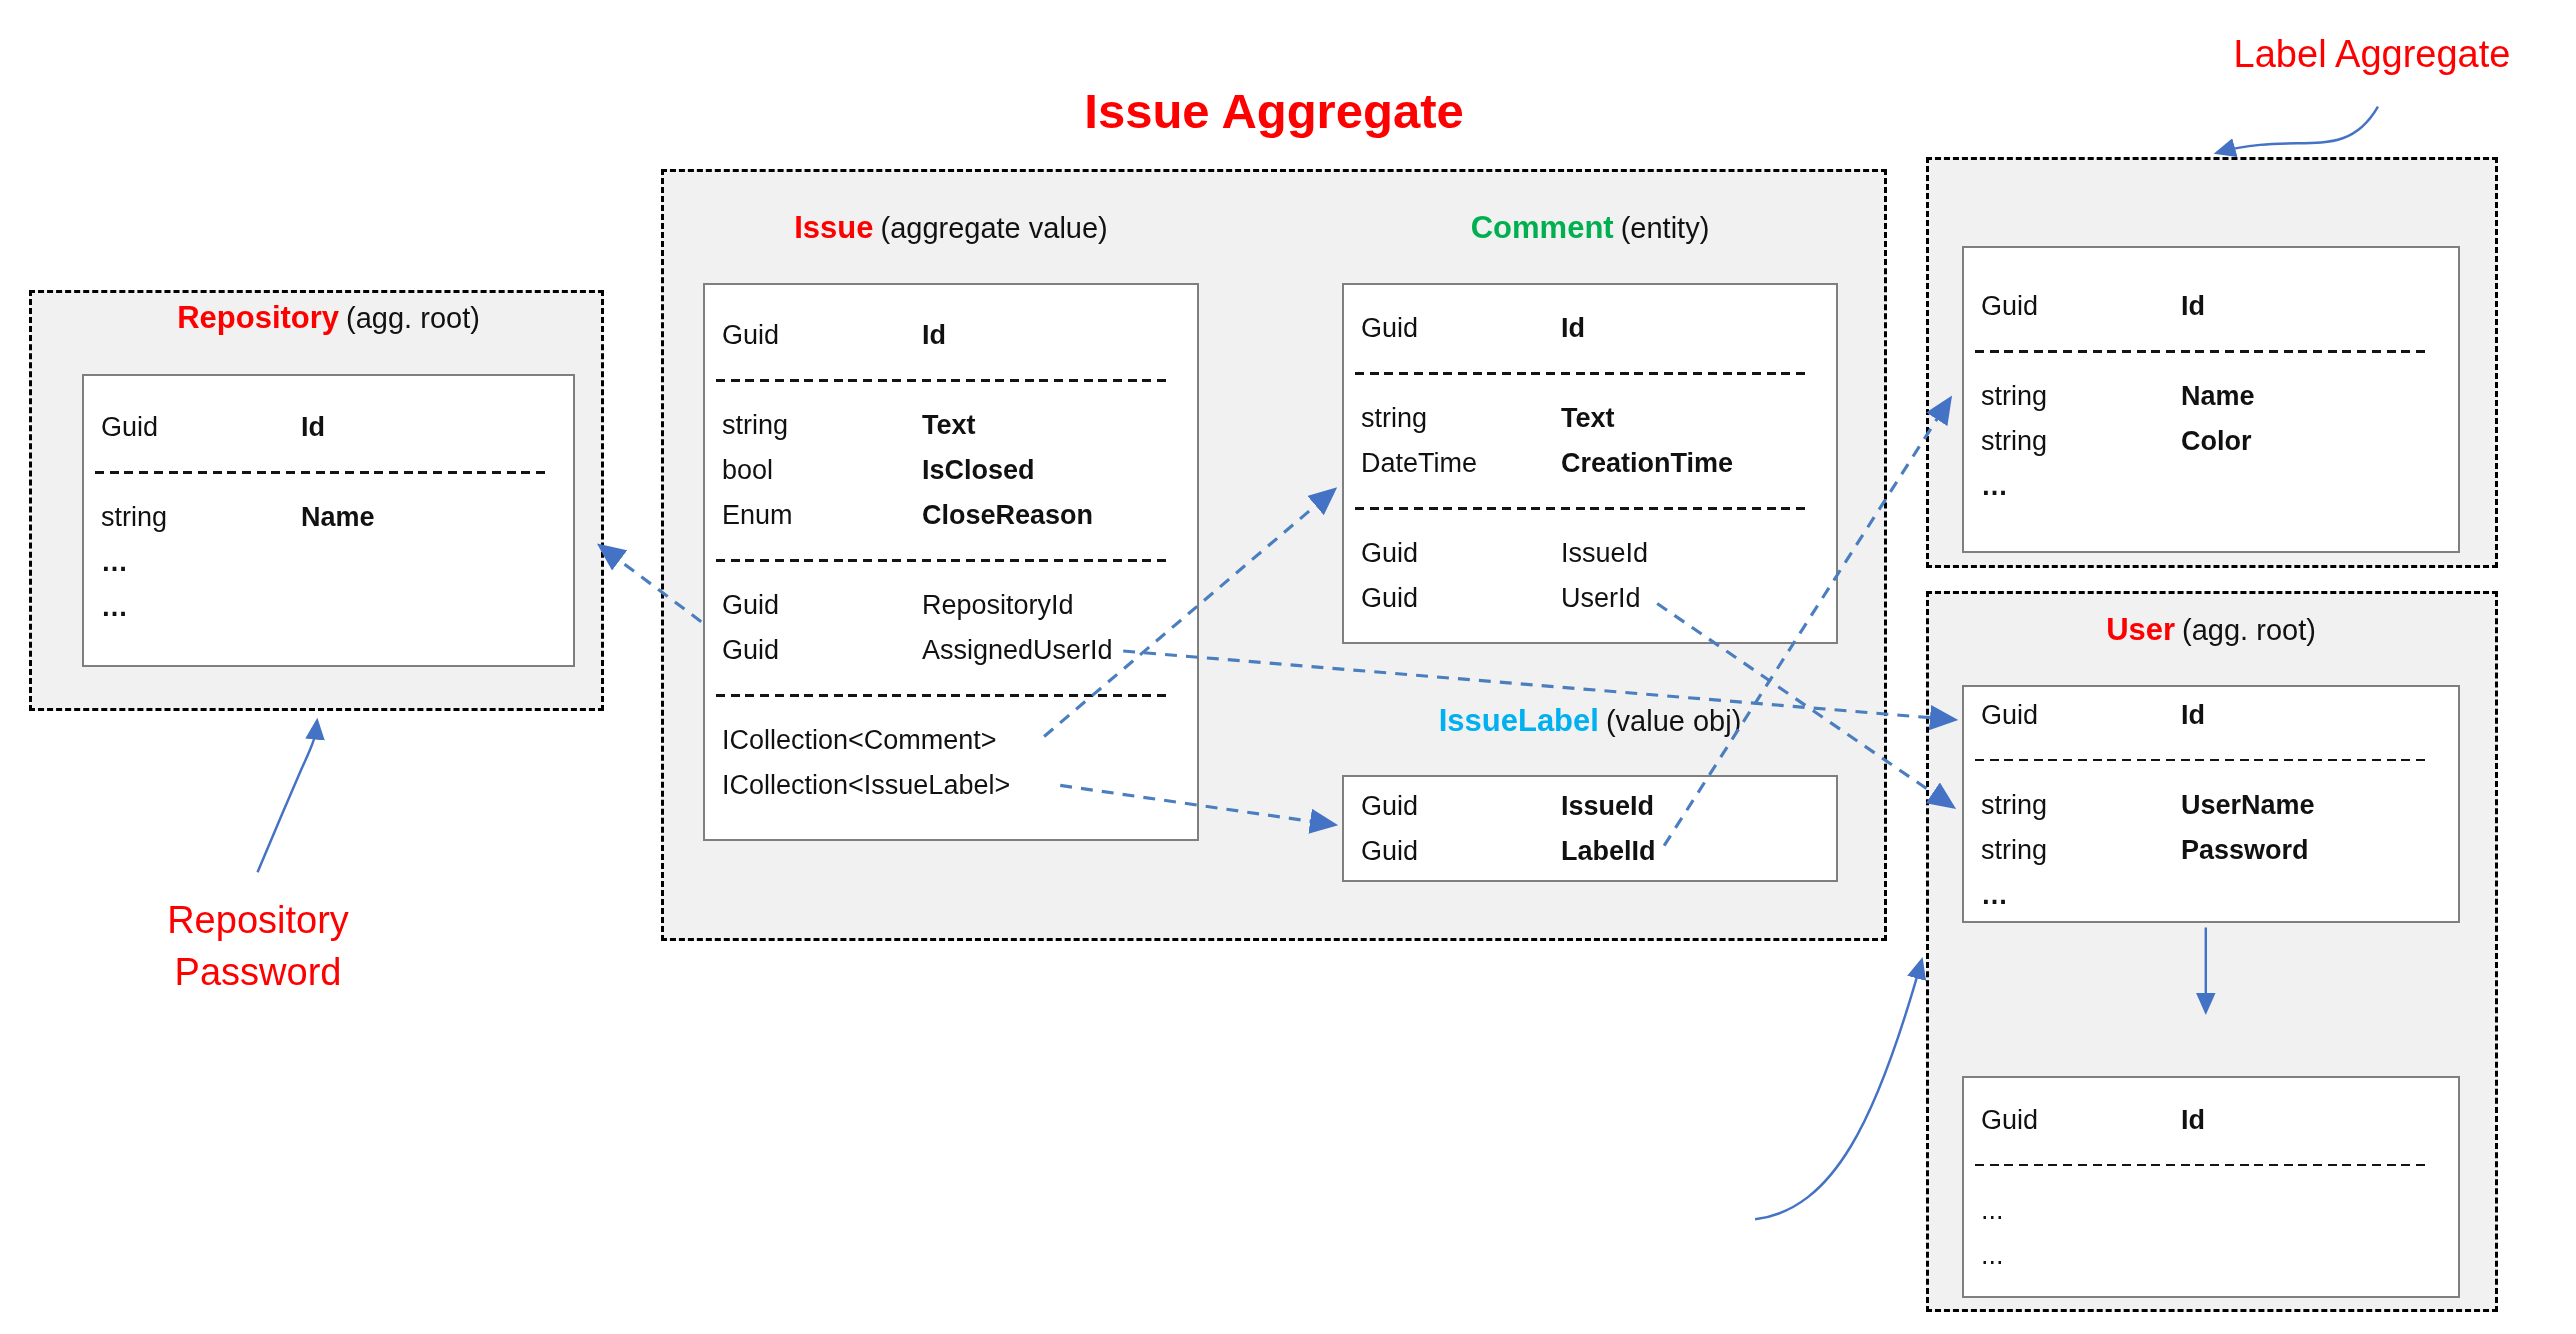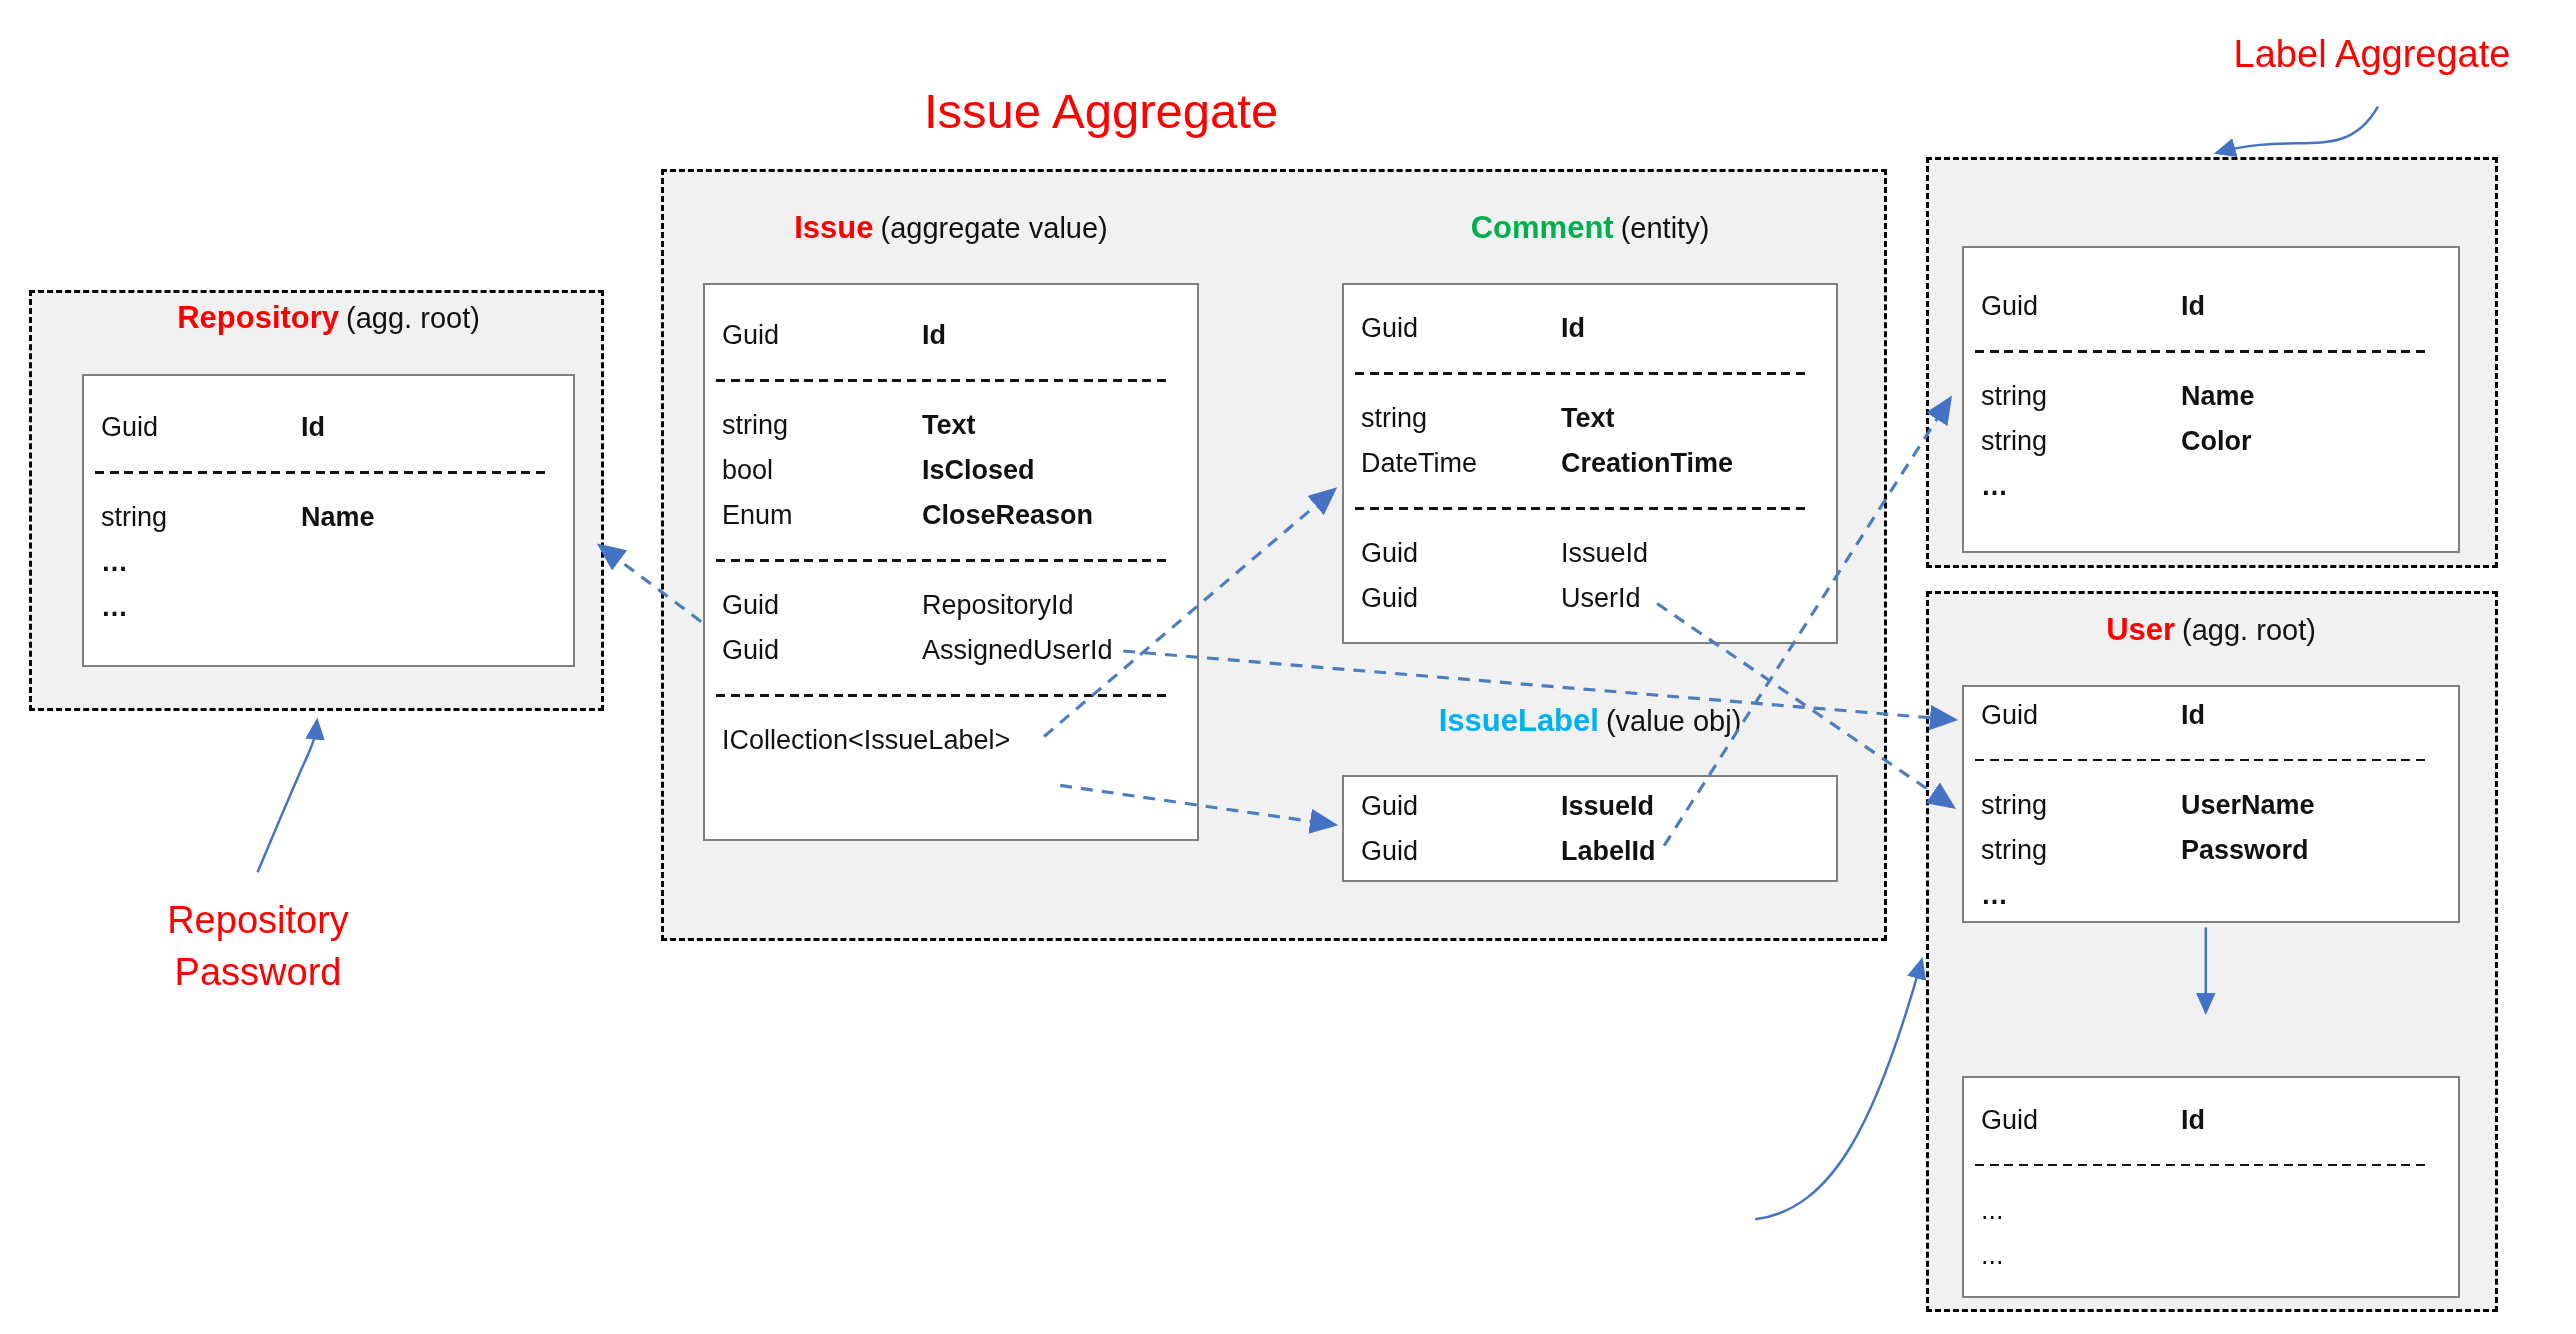--- a/index.html
+++ b/index.html
@@ -33,21 +33,21 @@
   
   .pad-repo{padding-top:29px;}
   .pad-issue{padding-top:28px;}
   .pad-comment{padding-top:21px;}
   .pad-il{padding-top:7px;}
   .pad-label{padding-top:36px;}
   .pad-user{padding-top:5.6px;}
   .pad-other{padding-top:19.6px;}
 
   
-  .bigtitle{position:absolute;color:#ff0000;font-weight:normal;font-size:49px;white-space:nowrap;}
+  .bigtitle{position:absolute;color:#ff0000;font-weight:bold;font-size:49px;text-align:center;white-space:nowrap;}
   .agglabel{position:absolute;color:#ff0000;font-size:38px;text-align:center;line-height:52px;white-space:nowrap;}
 
   
   #overlay{position:absolute;left:0;top:0;pointer-events:none;}
   .dash{stroke:#4a7ebf;stroke-width:4.5;fill:none;stroke-dasharray:17 13;}
   .solid{stroke:#4472c4;stroke-width:3.5;fill:none;}
 </style>
 </head>
 <body>
 
@@ -119,20 +119,23 @@
       <span class="n">RepositoryId</span>
     </div>
     <div class="r">
       <span class="t">Guid</span>
       <span class="n">AssignedUserId</span>
     </div>
     <div class="r sep">
         <i class="sepline"></i>
       </div>
     <div class="r">
+      <span class="wide">ICollection&lt;Comment&gt;</span>
+    </div>
+    <div class="r">
       <span class="wide">ICollection&lt;IssueLabel&gt;</span>
     </div>
   </div>
 
   <div class="etitle" style="left:1342px;top:210px;width:496px;">
     <span class="ename c-green">Comment</span><span class="ekind">(entity)</span>
   </div>
   <div class="ebox pad-comment" style="left:1342px;top:283px;width:496px;height:361px;">
     <div class="r">
       <span class="t">Guid</span>

